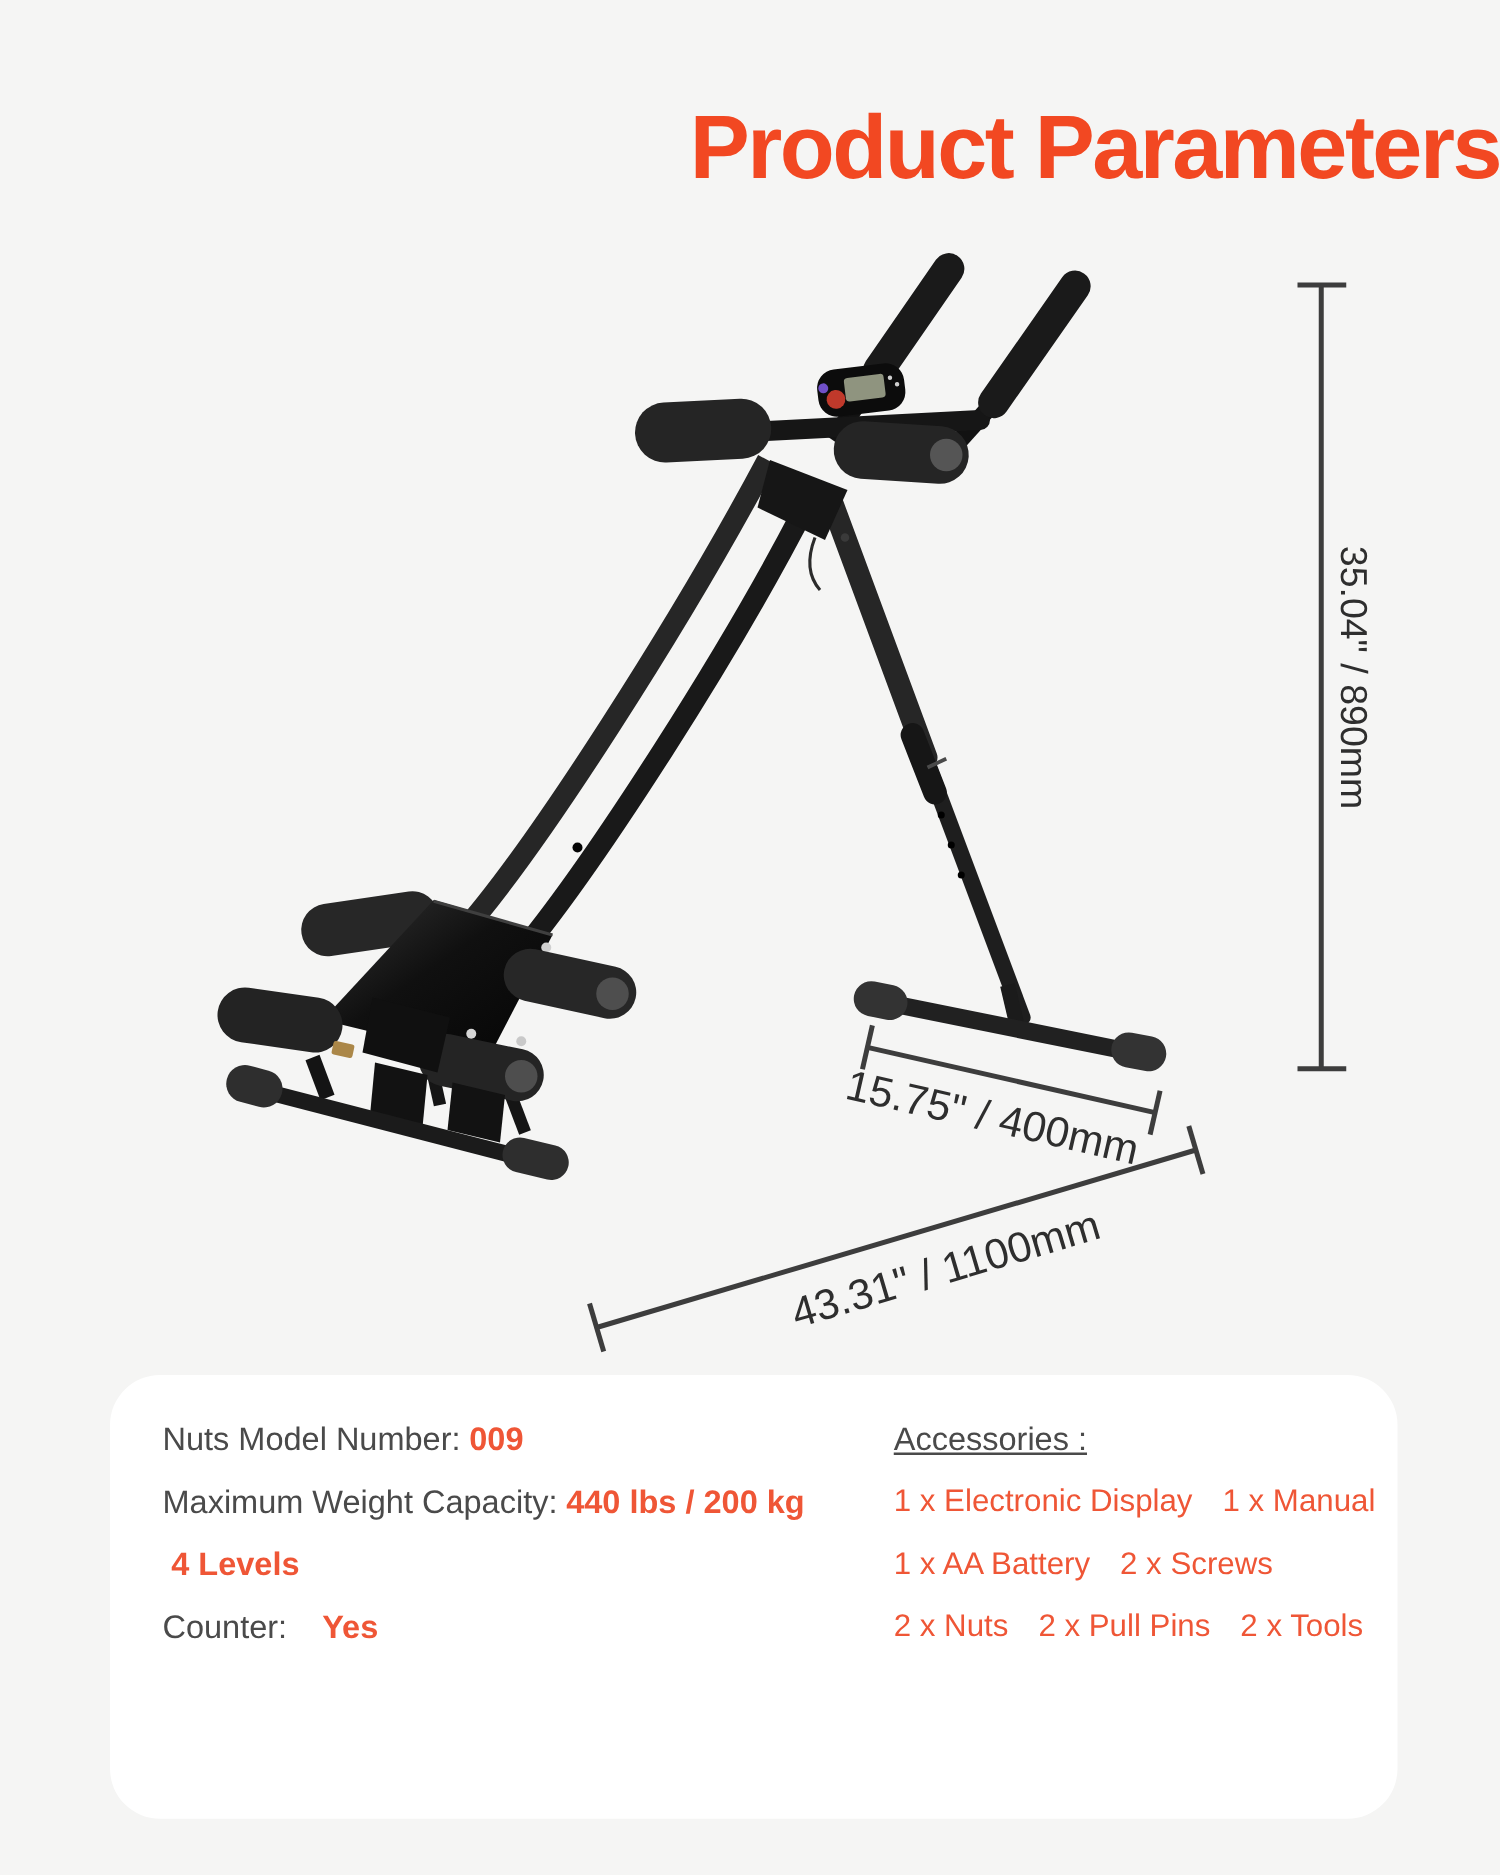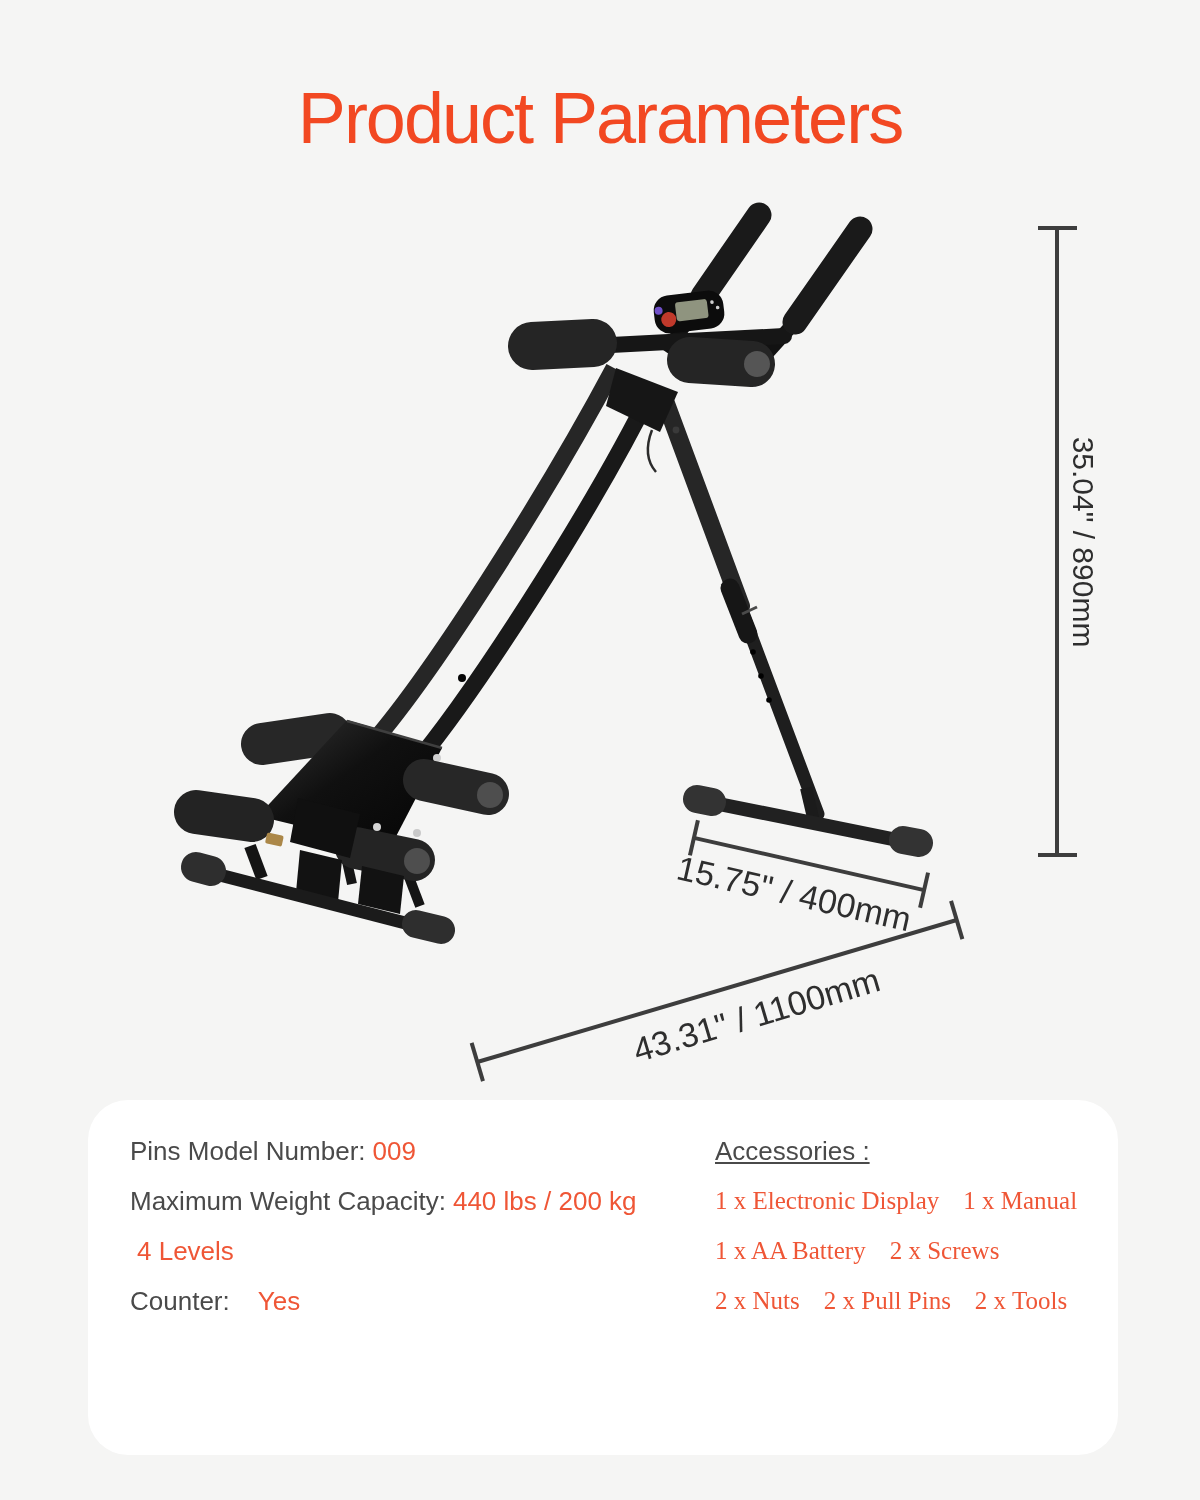--- a/index.html
+++ b/index.html
@@ -12,39 +12,39 @@
     --dim_line:#3d3d3d;
   }
   html,body{margin:0;padding:0;background:var(--background);}
   .page{
     position:relative;width:1200px;height:1500px;margin:0 auto;
     background:var(--background);overflow:hidden;
     font-family:"Liberation Sans",sans-serif;
   }
   .title{
     position:absolute;left:0;right:0;top:80px;margin:0;
-    text-align:center;font-size:72px;line-height:76px;font-weight:normal;
+    text-align:right;font-size:72px;line-height:76px;font-weight:bold;
     letter-spacing:-2px;color:var(--title);
   }
   .figure{position:absolute;left:0;top:0;}
   .figure text{font-family:"Liberation Sans",sans-serif;}
   .card{
     position:absolute;left:88px;top:1100px;width:1030px;height:355px;
     background:var(--card);border-radius:40px;
   }
   .col-left{position:absolute;left:42px;top:26px;}
   .col-right{position:absolute;left:627px;top:26px;}
   .spec-row{height:50px;display:flex;align-items:center;font-size:26px;
     color:var(--label);white-space:nowrap;}
-  .spec-row .val{color:var(--accent);font-weight:normal;margin-left:7px;}
+  .spec-row .val{color:var(--accent);font-weight:bold;margin-left:7px;}
   .col-left .spec-row:nth-child(4) .val{margin-left:28px;}
   .acc-row{height:50px;display:flex;align-items:center;font-size:25px;
     color:var(--accent);white-space:nowrap;}
   .acc-row.heading{color:var(--label);font-size:26px;text-decoration:underline;}
-  .acc-item{margin-right:24px;font-family:Liberation Serif, serif;}
+  .acc-item{margin-right:24px;}
   .acc-item:last-child{margin-right:0;}
 </style>
 </head>
 <body>
 
 <div class="page">
 
   <svg class="figure" width="1200" height="1500" viewBox="0 0 1200 1500">
     <defs>
       <linearGradient id="padGloss" x1="0" y1="0" x2="1" y2="1">
@@ -157,21 +157,21 @@
       <text x="748" y="1037" text-anchor="middle" font-size="34" fill="#2e2e2e">43.31" / 1100mm</text>
     </g>
   </svg>
 
   <h1 class="title">Product Parameters</h1>
 
   <div class="card">
 
     <div class="col-left">
       <div class="spec-row">
-        <span class="lbl">Pins Model Number:</span>
+        <span class="lbl">Nuts Model Number:</span>
         <span class="val">009</span>
       </div>
       <div class="spec-row">
         <span class="lbl">Maximum Weight Capacity:</span>
         <span class="val">440 lbs / 200 kg</span>
       </div>
       <div class="spec-row">
         <span class="val">4 Levels</span>
       </div>
       <div class="spec-row">

